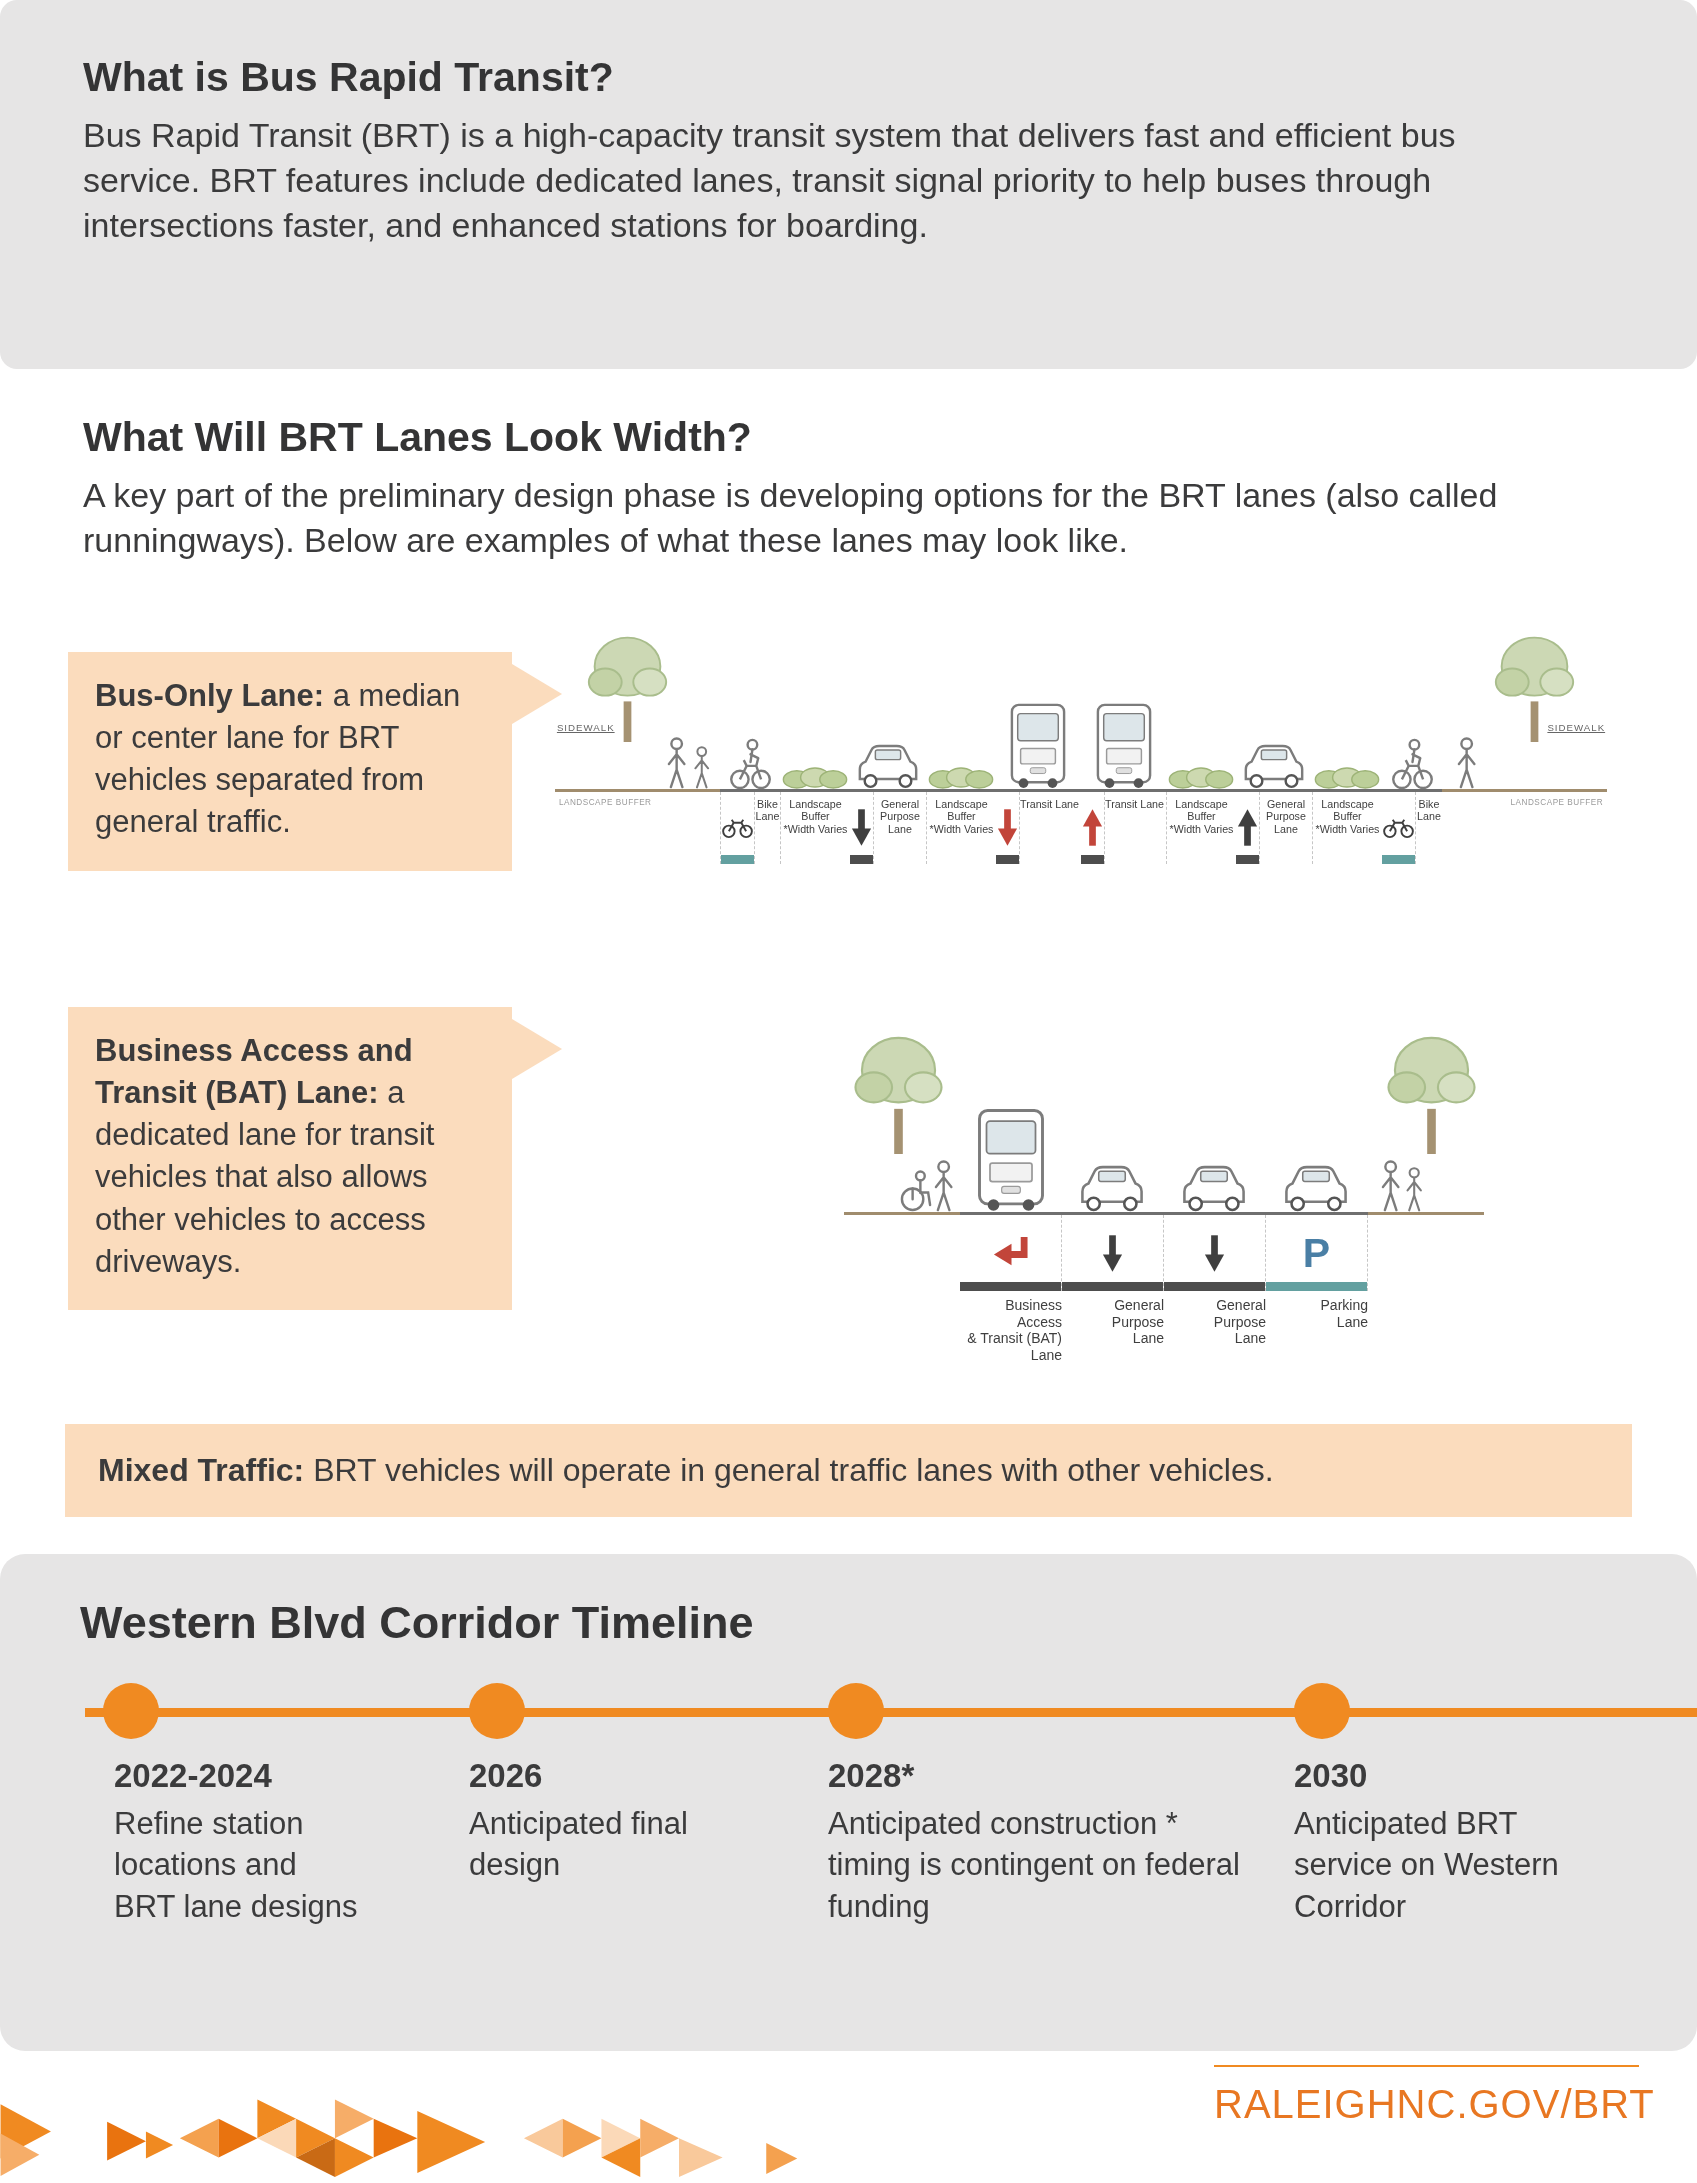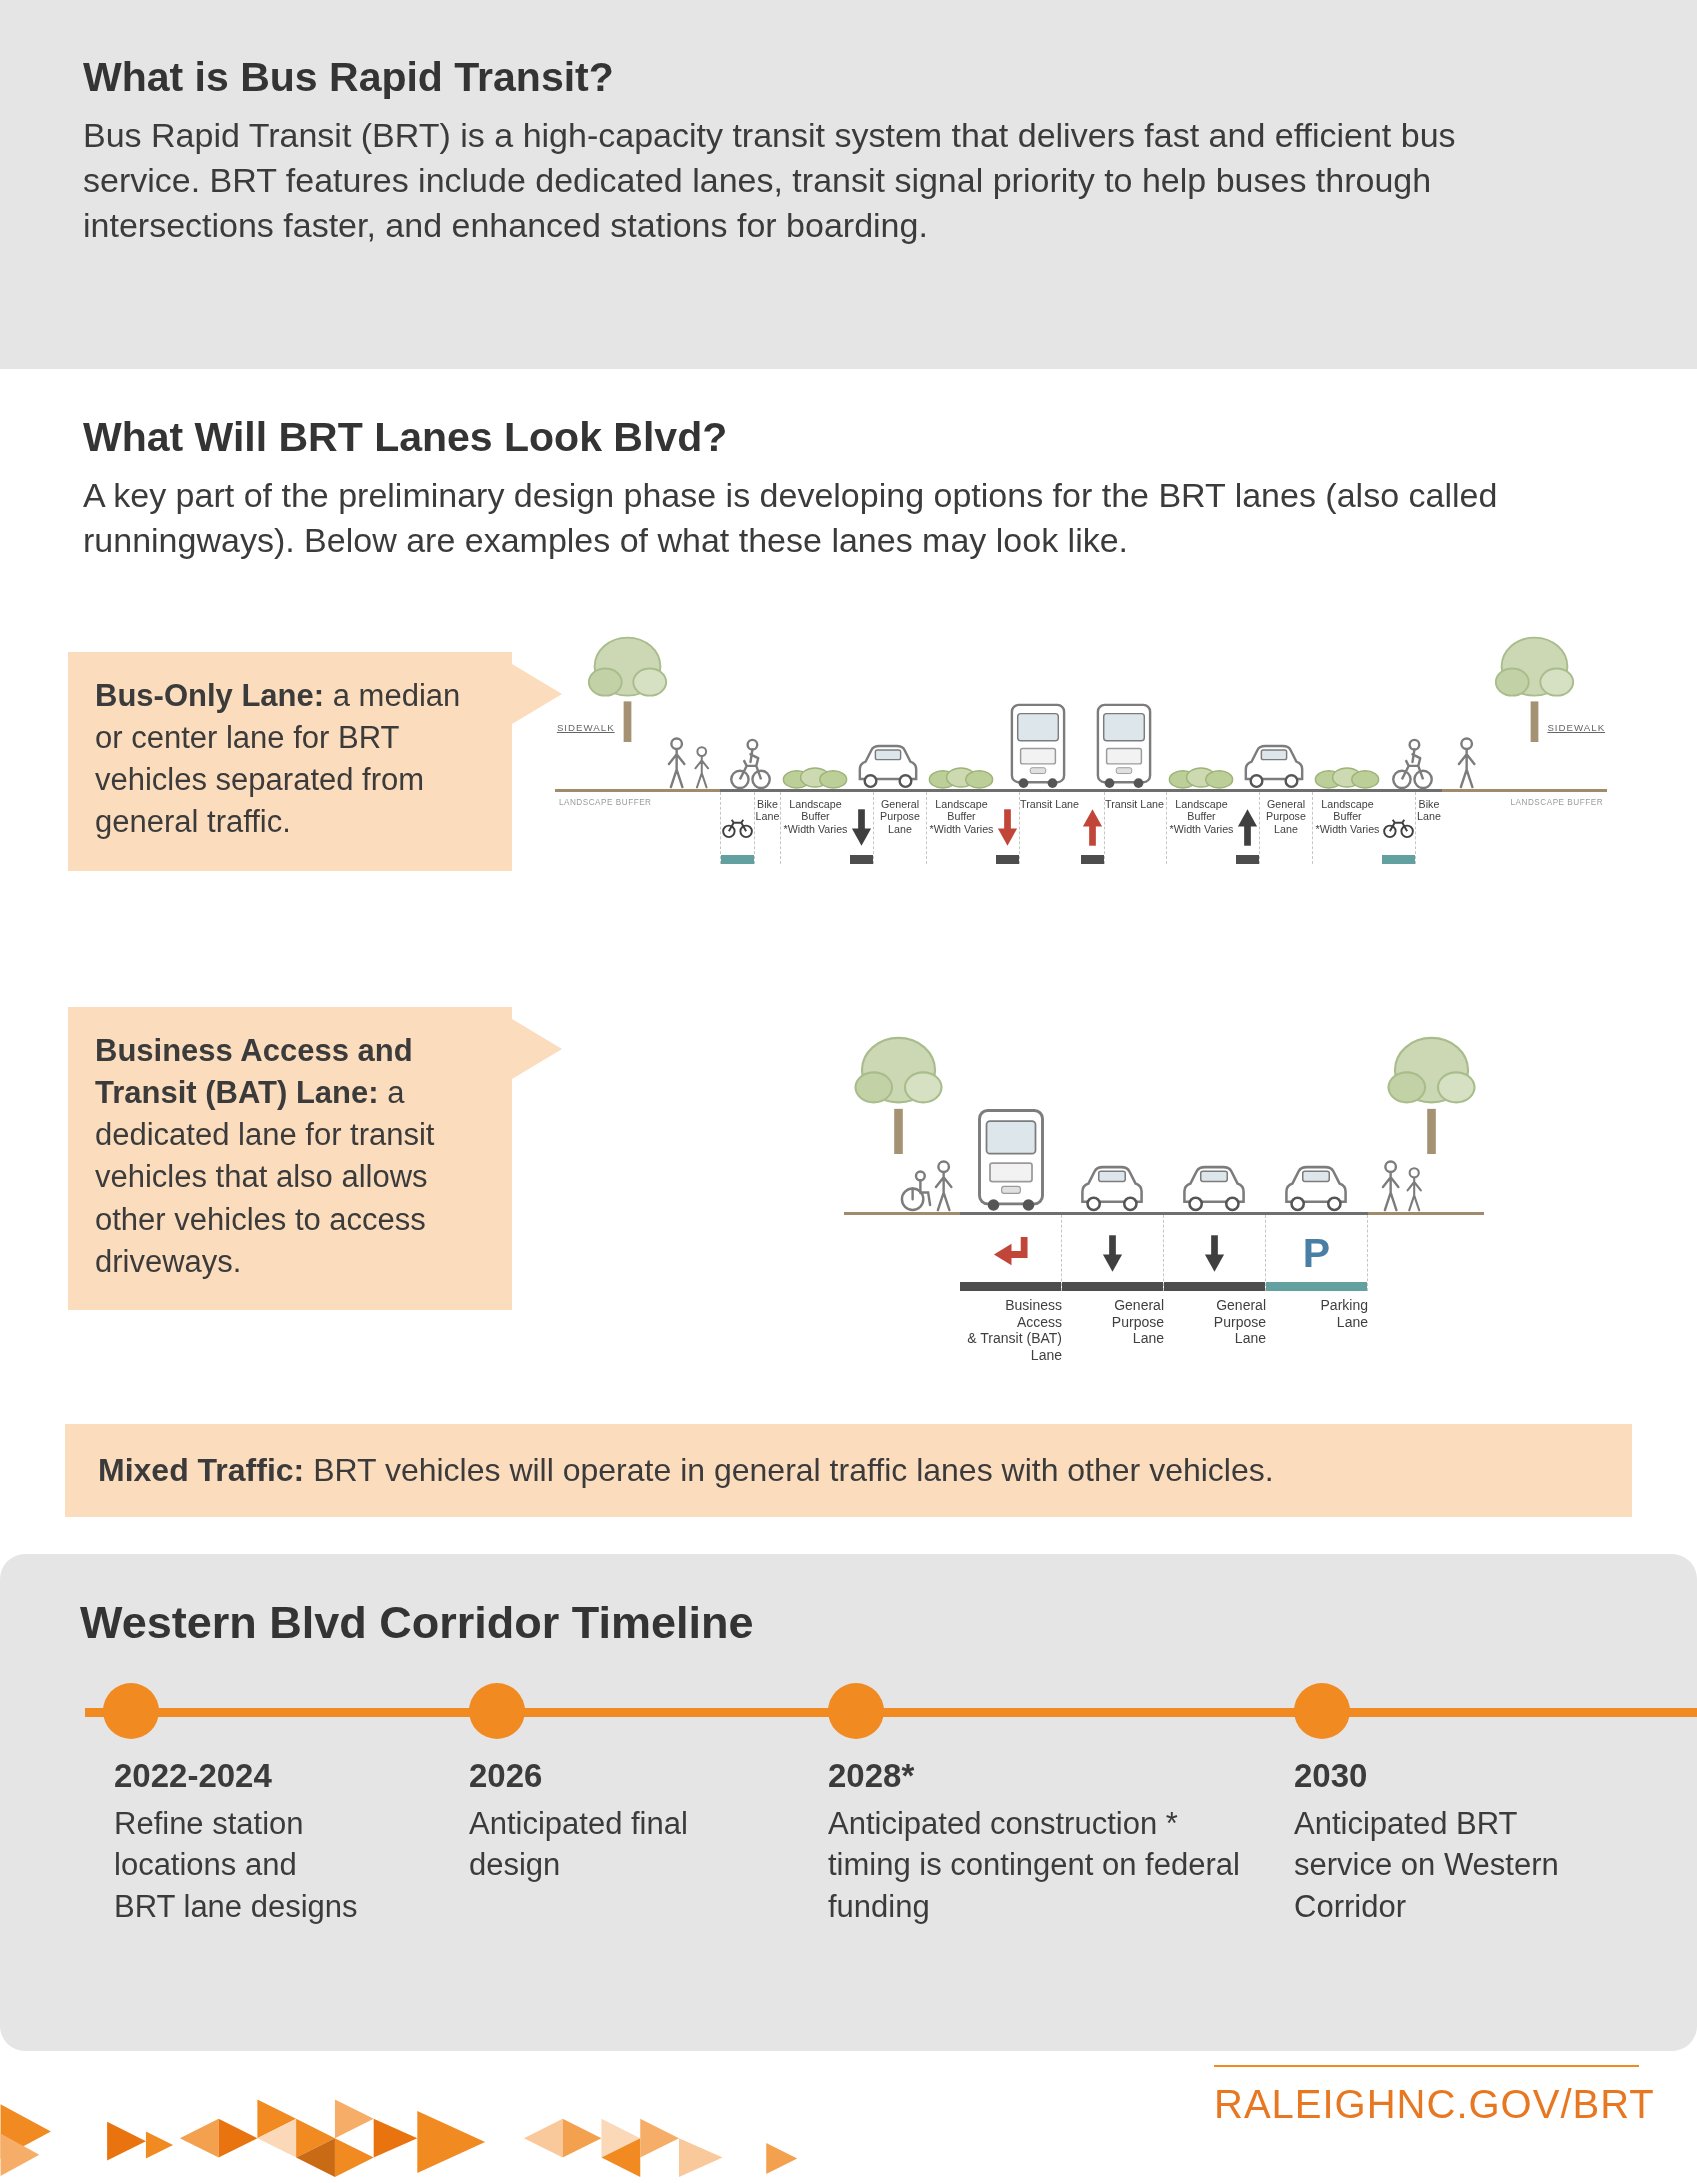--- a/index.html
+++ b/index.html
@@ -4,21 +4,21 @@
 <style>
   * { margin:0; padding:0; box-sizing:border-box; }
   html,body { width:1697px; }
   body {
     height:2183px; background:#ffffff; color:#3b3b3c;
     font-family:"Liberation Sans", sans-serif; overflow:hidden; position:relative;
   }
   .sec-gray { background:#e6e5e5; }
 
   
-  .intro { height:369px; padding:54px 116px 0 83px; }
+  .intro { height:369px; padding:54px 116px 0 83px;border-radius:17px; }
   h1 { font-size:41px; font-weight:bold; color:#343435; margin-bottom:11.6px; }
   .body-text { font-size:34px; line-height:1.33; max-width:1528px; }
   .lanes-intro { height:250px; padding:45px 116px 0 83px; background:#fff; }
 
   
   .row { display:flex; align-items:flex-start; }
   .callout {
     position:relative; width:444px; background:#fbdcbd;
     padding:23px 27px 27px 27px; margin-left:68px;
     font-size:31px; line-height:1.36;
@@ -146,21 +146,21 @@
     </g>
   </defs>
 </svg>
 
 <div class="intro sec-gray">
   <h1>What is Bus Rapid Transit?</h1>
   <p class="body-text">Bus Rapid Transit (BRT) is a high-capacity transit system that delivers fast and efficient bus service. BRT features include dedicated lanes, transit signal priority to help buses through intersections faster, and enhanced stations for boarding.</p>
 </div>
 
 <div class="lanes-intro">
-  <h1>What Will BRT Lanes Look Blvd?</h1>
+  <h1>What Will BRT Lanes Look Width?</h1>
   <p class="body-text">A key part of the preliminary design phase is developing options for the BRT lanes (also called runningways). Below are examples of what these lanes may look like.</p>
 </div>
 
 <div class="row busonly-row">
   <div class="callout">
     <b>Bus-Only Lane:</b>
     <span>a median or center lane for BRT vehicles separated from general traffic.</span>
   </div>
 
   <div class="diagram1">

